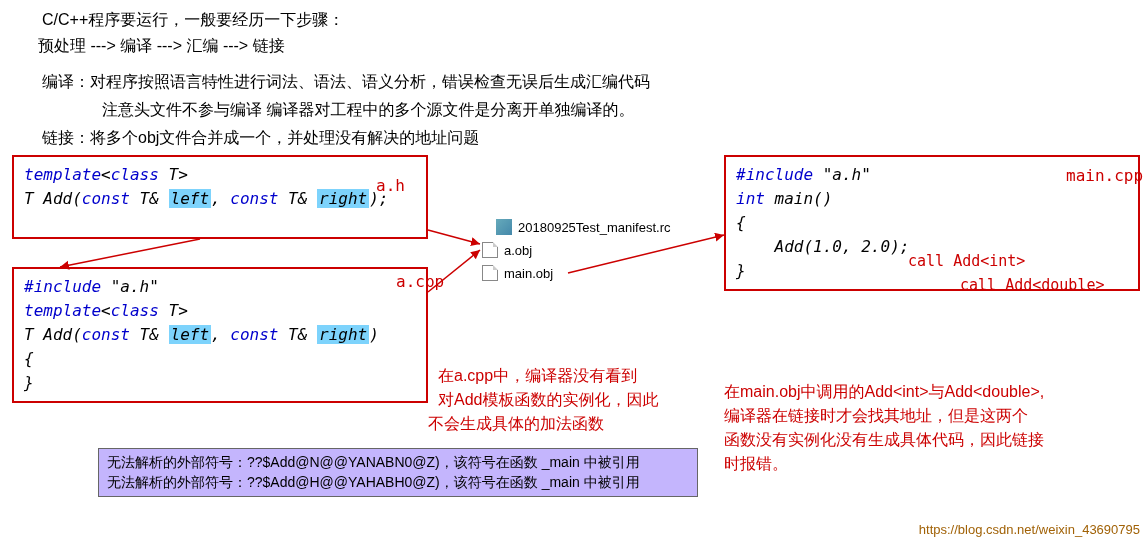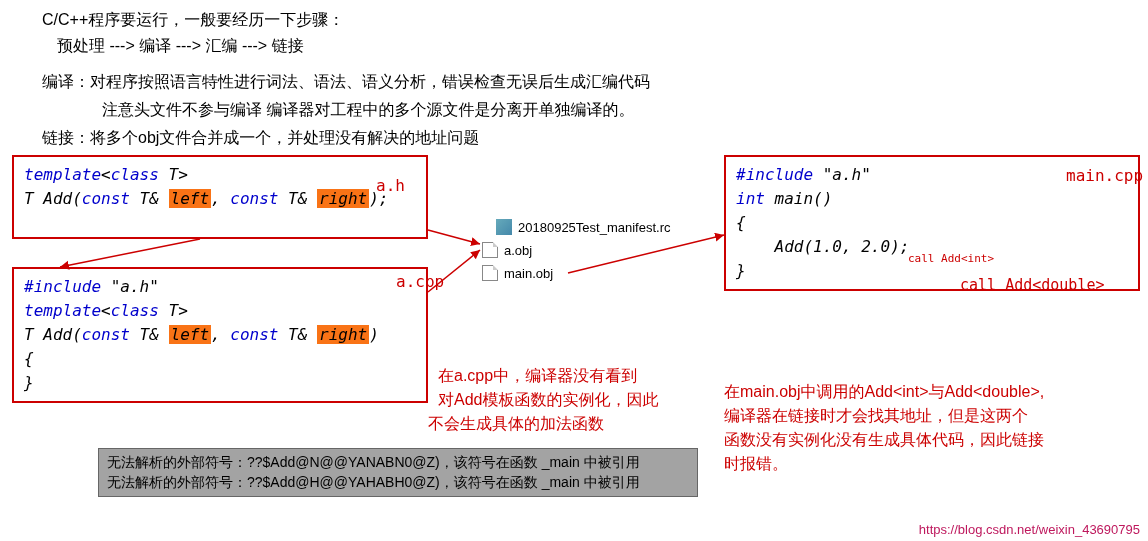--- a/index.html
+++ b/index.html
@@ -15,21 +15,21 @@
   .text-block { position: absolute; white-space: nowrap; }
   .code-box {
     position: absolute;
     border: 2px solid #cc0000;
     padding: 6px 10px;
     font-family: Consolas, monospace;
     line-height: 1.5;
     font-style: italic;
   }
   .kw { color: #0000cc; }
-  .param { background: #f97316; padding: 0 2px; }
+  .param { background: #7dd3fc; padding: 0 2px; }
   .label-red { color: #cc0000; font-family: Consolas, monospace; }
   .note-red { color: #cc0000; font-family: "SimSun", sans-serif; }
   .file-item {
     position: absolute;
     display: flex;
     align-items: center;
     gap: 6px;
     font-size: 13px;
     font-family: Tahoma, sans-serif;
   }
@@ -52,43 +52,43 @@
   .file-icon-rc {
     background: linear-gradient(135deg, #6ab 0%, #48a 100%);
   }
   .error-box {
     position: absolute;
     border: 1px solid #666;
     padding: 4px 8px;
     font-size: 14px;
     font-family: "SimSun", sans-serif;
     line-height: 1.4;
-    background: #a3a3a3;
+    background: #c4b5fd;
   }
   .watermark {
     position: absolute;
     right: 8px;
     bottom: 4px;
-    color: #be185d;
+    color: #a16207;
     font-size: 13px;
     font-family: sans-serif;
   }
   svg.arrow-layer {
     position: absolute;
     top: 0; left: 0;
     width: 1148px;
     height: 541px;
     pointer-events: none;
   }
 </style>
 </head>
 <body>
 
 <div class="text-block" style="left:42px; top:10px;">C/C++程序要运行，一般要经历一下步骤：</div>
-<div class="text-block" style="left:57px; top:36px;text-align:center;">预处理 ---&gt; 编译 ---&gt; 汇编 ---&gt; 链接</div>
+<div class="text-block" style="left:38px; top:36px;text-align:center;">预处理 ---&gt; 编译 ---&gt; 汇编 ---&gt; 链接</div>
 <div class="text-block" style="left:42px; top:72px;">编译：对程序按照语言特性进行词法、语法、语义分析，错误检查无误后生成汇编代码</div>
 <div class="text-block" style="left:102px; top:100px;">注意头文件不参与编译  编译器对工程中的多个源文件是分离开单独编译的。</div>
 <div class="text-block" style="left:42px; top:128px;">链接：将多个obj文件合并成一个，并处理没有解决的地址问题</div>
 
 <div class="code-box" style="left:12px; top:155px; width:416px; height:84px;">
   <div>
     <span class="kw">template</span><span>&lt;</span><span class="kw">class</span><span> T&gt;</span>
   </div>
   <div>
     <span>T </span><span>Add</span><span>(</span><span class="kw">const</span><span> T&amp; </span><span class="param">left</span><span>, </span><span class="kw">const</span><span> T&amp; </span><span class="param">right</span><span>);</span>
@@ -108,21 +108,21 @@
 <div class="label-red" style="position:absolute; left:396px; top:272px;">a.cpp</div>
 
 <div class="code-box" style="left:724px; top:155px; width:416px;">
   <div><span class="kw">#include</span><span> "a.h"</span></div>
   <div><span class="kw">int</span><span> main()</span></div>
   <div>{</div>
   <div style="white-space:pre;">    Add(1.0, 2.0);</div>
   <div>}</div>
 </div>
 <div class="label-red" style="position:absolute; left:1066px; top:166px;">main.cpp</div>
-<div class="label-red" style="position:absolute; left:908px; top:252px; font-size:11px;">call Add&lt;int&gt;</div>
+<div class="label-red" style="position:absolute; left:908px; top:252px; font-size:15px;">call Add&lt;int&gt;</div>
 <div class="label-red" style="position:absolute; left:960px; top:276px; font-size:15px;">call Add&lt;double&gt;</div>
 
 <div class="file-item" style="left:496px; top:219px;">
   <span class="file-icon file-icon-rc"></span>
   <span>20180925Test_manifest.rc</span>
 </div>
 <div class="file-item" style="left:482px; top:242px;">
   <span class="file-icon file-icon-page"></span>
   <span>a.obj</span>
 </div>

